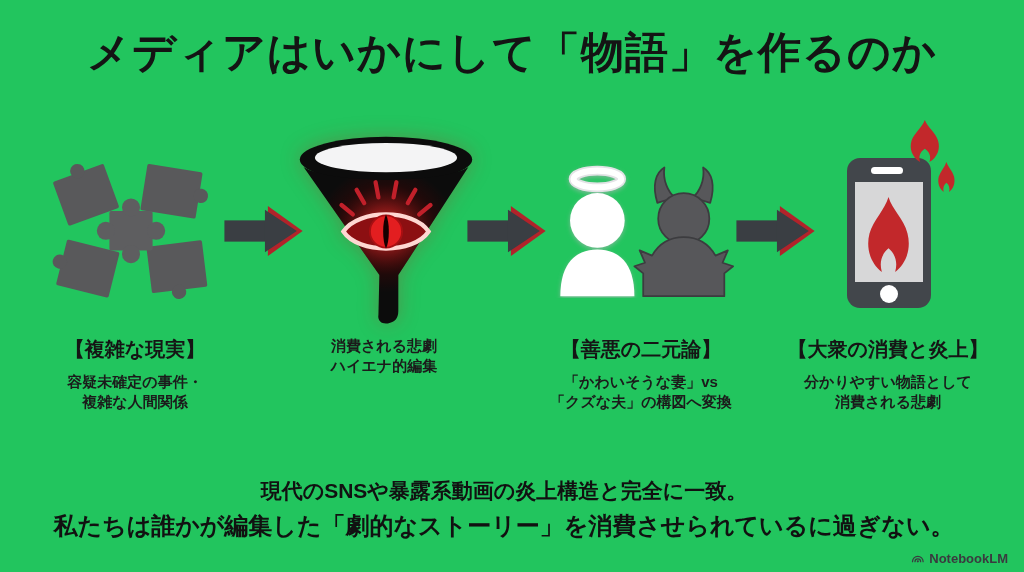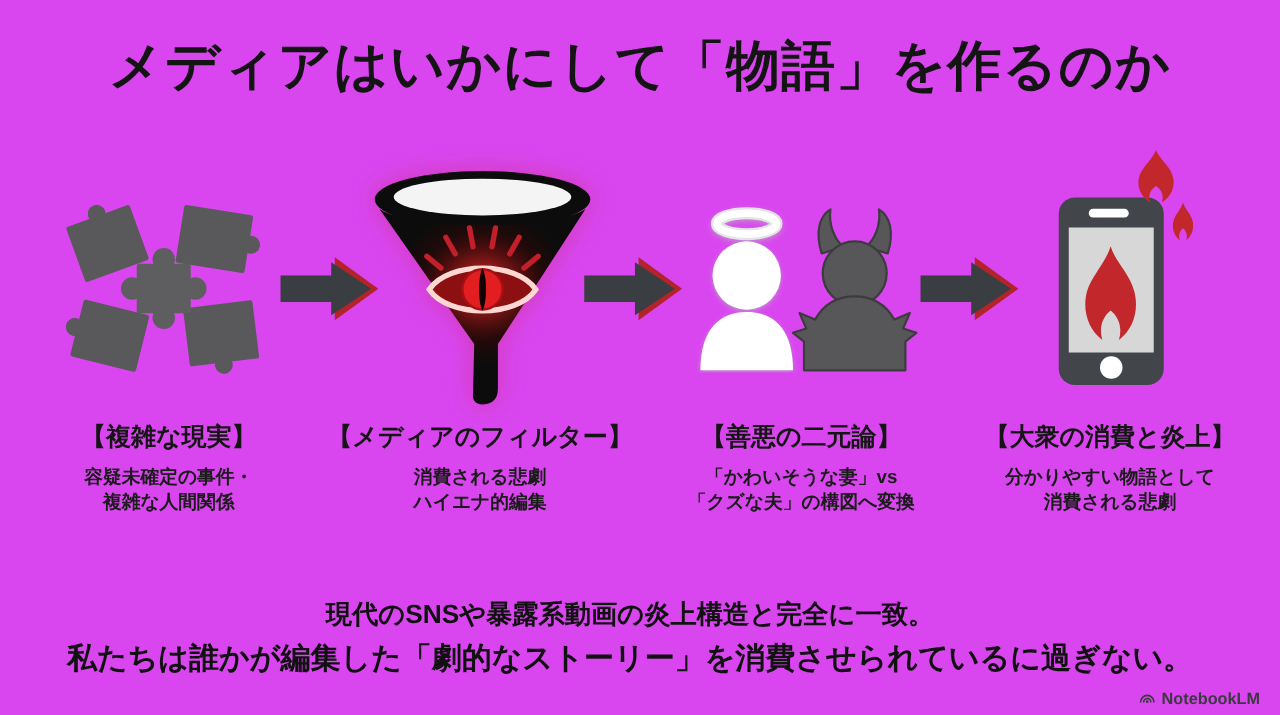--- a/index.html
+++ b/index.html
@@ -2,21 +2,21 @@
 <html><head>
 <meta charset="utf-8">
 <style>
   html,body{margin:0;padding:0;}
   body{
     width:1024px;height:572px;overflow:hidden;
     background:#f5f6f6;
     font-family:"Liberation Sans",sans-serif;
     position:relative;
   }
-  .slide{position:absolute;inset:0;background:#d946ef;}
+  .slide{position:absolute;inset:0;background:#22c55e;}
   .abs{position:absolute;}
 
   .title{
     position:absolute;top:24px;left:0;right:0;
     text-align:center;
     font-family:"DejaVu Serif",serif;
     font-weight:800;font-size:43px;color:#141414;
     letter-spacing:1px;margin:0;
   }
 
@@ -191,21 +191,20 @@
 
   <div class="step-label s1">
     <div class="hd">【複雑な現実】</div>
     <div class="ds">
       <div>容疑未確定の事件・</div>
       <div>複雑な人間関係</div>
     </div>
   </div>
 
   <div class="step-label s2">
-    <div class="hd">【メディアのフィルター】</div>
     <div class="ds">
       <div>消費される悲劇</div>
       <div>ハイエナ的編集</div>
     </div>
   </div>
 
   <div class="step-label s3">
     <div class="hd">【善悪の二元論】</div>
     <div class="ds">
       <div>「かわいそうな妻」vs</div>

